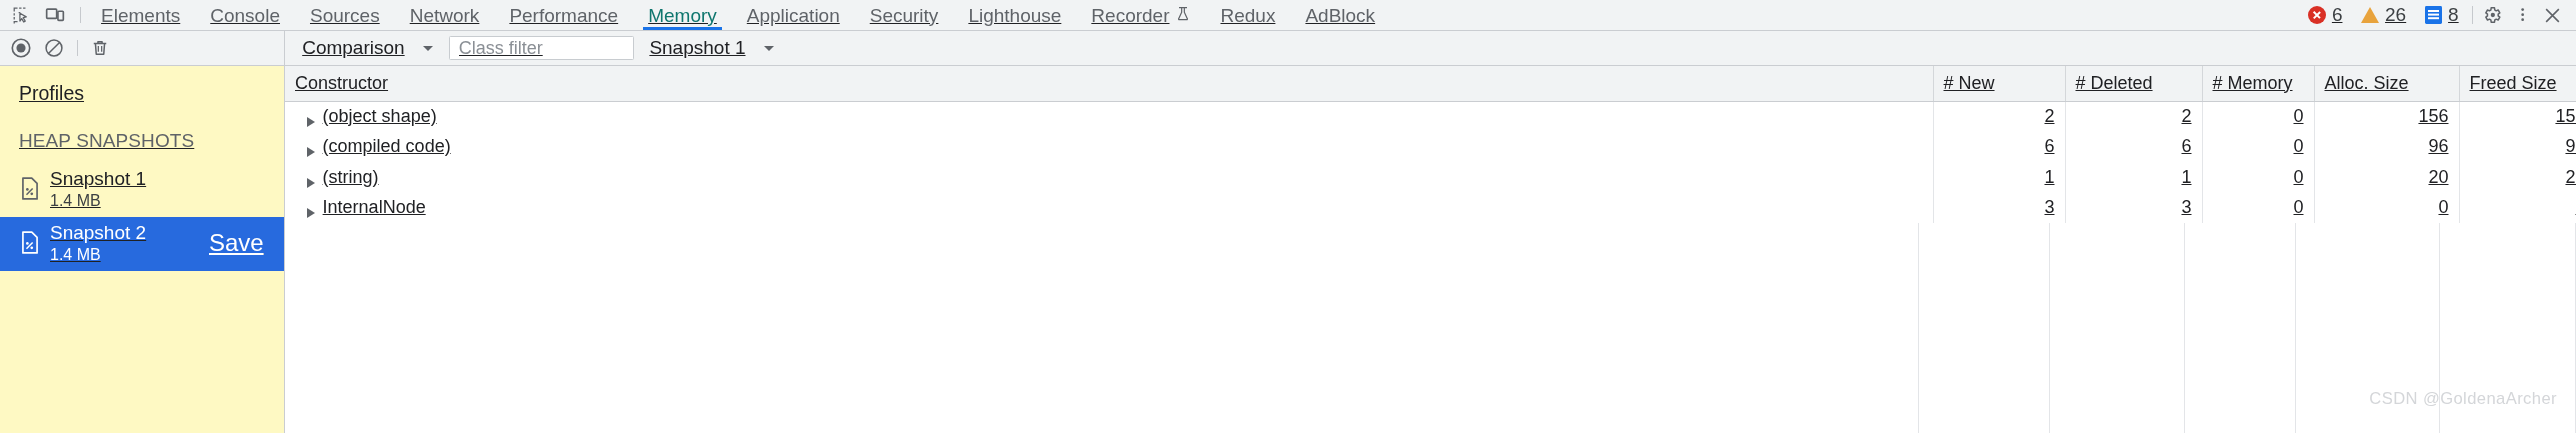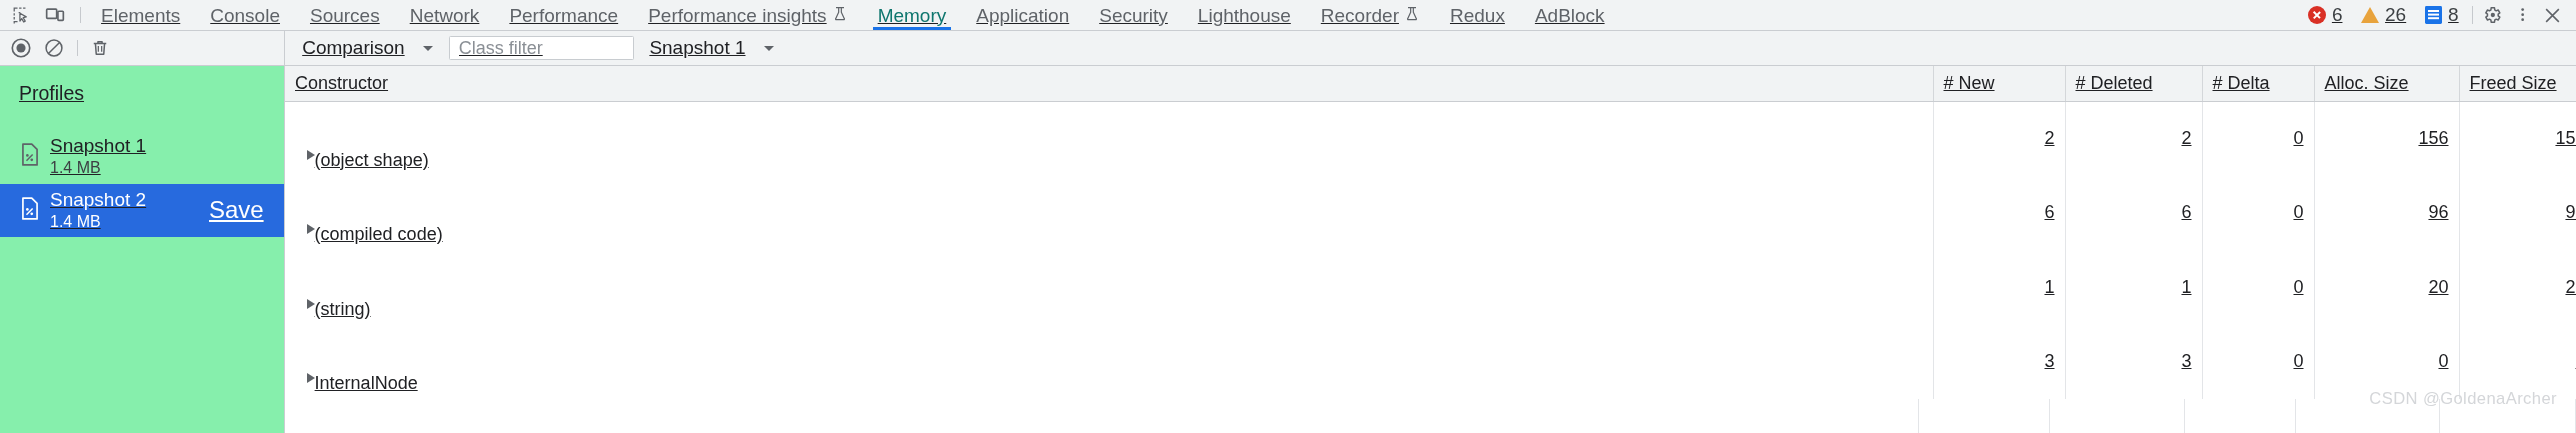--- a/index.html
+++ b/index.html
@@ -226,21 +226,21 @@
     display: flex;
     flex: 1;
     min-height: 0;
   }
 
   
   .sidebar {
     width: 285px;
     min-width: 285px;
     box-sizing: border-box;
-    background: #86efac;
+    background: #fef9c3;
     border-right: 0.7px solid #cacdd1;
     padding-top: 16px;
     overflow: hidden;
   }
   .sb-title {
     font-size: 19.5px;
     color: #202124;
     padding: 0 19px;
     margin-bottom: 24.6px;
   }
@@ -305,21 +305,21 @@
   table.grid tbody td {
     padding: 4.3px 10px 5px 10px;
     border-right: 0.7px solid #e3e5e8;
     box-sizing: border-box;
     white-space: nowrap;
     color: #202124;
     vertical-align: middle;
   }
   table.grid tbody td.num { text-align: right; }
   table.grid tbody td.ctor { border-right: 0.7px solid #e3e5e8; }
-  .ctorcell { display: flex; align-items: flex-start; gap: 0; padding-left: 11.6px; margin-top: 44px; }
+  .ctorcell { display: flex; align-items: flex-end; gap: 8px; padding-left: 11.6px; }
   .tri {
     width: 0; height: 0;
     border-top: 5.8px solid transparent;
     border-bottom: 5.8px solid transparent;
     border-left: 8px solid #5f6368;
     flex: 0 0 auto;
   }
   .filler { flex: 1; background: #ffffff; position: relative; }
   .filler-borders { position:absolute; inset:0; display:flex; }
   .fb { border-right: 0.7px solid #e3e5e8; box-sizing:border-box; }
@@ -368,26 +368,20 @@
         </div>
         <div class="tab">
           <span>Sources</span>
         </div>
         <div class="tab">
           <span>Network</span>
         </div>
         <div class="tab">
           <span>Performance</span>
         </div>
-        <div class="tab">
-          <span>Performance insights</span>
-          <span><svg width="16" height="17.3" viewBox="0 0 24 24">
-              <path d="M6 3h12M10 3v7L5.5 19.5a1 1 0 00.9 1.5h11.2a1 1 0 00.9-1.5L14 10V3" fill="none" stroke="#5f6368" stroke-width="1.8" stroke-linejoin="round"></path>
-            </svg></span>
-        </div>
         <div class="tab active">
           <span>Memory</span>
         </div>
         <div class="tab">
           <span>Application</span>
         </div>
         <div class="tab">
           <span>Security</span>
         </div>
         <div class="tab">
@@ -476,20 +470,21 @@
         <span>Snapshot 1</span>
         <span class="caret"></span>
       </div>
     </div>
   </div>
 
   <div class="split">
 
     <div class="sidebar">
       <div class="sb-title">Profiles</div>
+      <div class="sb-group">HEAP SNAPSHOTS</div>
       <div id="snapshot-list">
           <div class="sb-item">
             <span><svg width="20" height="23" viewBox="0 0 22 26">
                 <path d="M3 1.2h10l6 6v17.6H3z" fill="none" stroke="#5f6368" stroke-width="1.9" stroke-linejoin="round"></path>
                 <circle cx="8" cy="14" r="1.5" fill="#5f6368"></circle>
                 <circle cx="13" cy="19" r="1.5" fill="#5f6368"></circle>
                 <path d="M14 13l-7 7" stroke="#5f6368" stroke-width="1.7"></path>
               </svg></span>
             <div class="txtwrap">
               <div class="sb-name">Snapshot 1</div>
@@ -512,21 +507,21 @@
         </div>
     </div>
 
     <div class="tablewrap">
       <table class="grid">
         <thead>
           <tr id="header-row">
               <th class="" style="width: 1648px;"><span>Constructor</span></th>
               <th class="num" style="width: 132px;"><span># New</span></th>
               <th class="num" style="width: 137px;"><span># Deleted</span></th>
-              <th class="num" style="width: 112px;"><span># Delta</span></th>
+              <th class="num" style="width: 112px;"><span># Memory</span></th>
               <th class="num" style="width: 145px;"><span>Alloc. Size</span></th>
               <th class="num" style="width: 137px;"><span>Freed Size</span></th>
               <th class="num"></th>
             </tr>
         </thead>
         <tbody id="body-rows">
             <tr>
               <td class="ctor" style="width: 1648px;">
                 <div class="ctorcell">
                   <span class="tri"></span>

